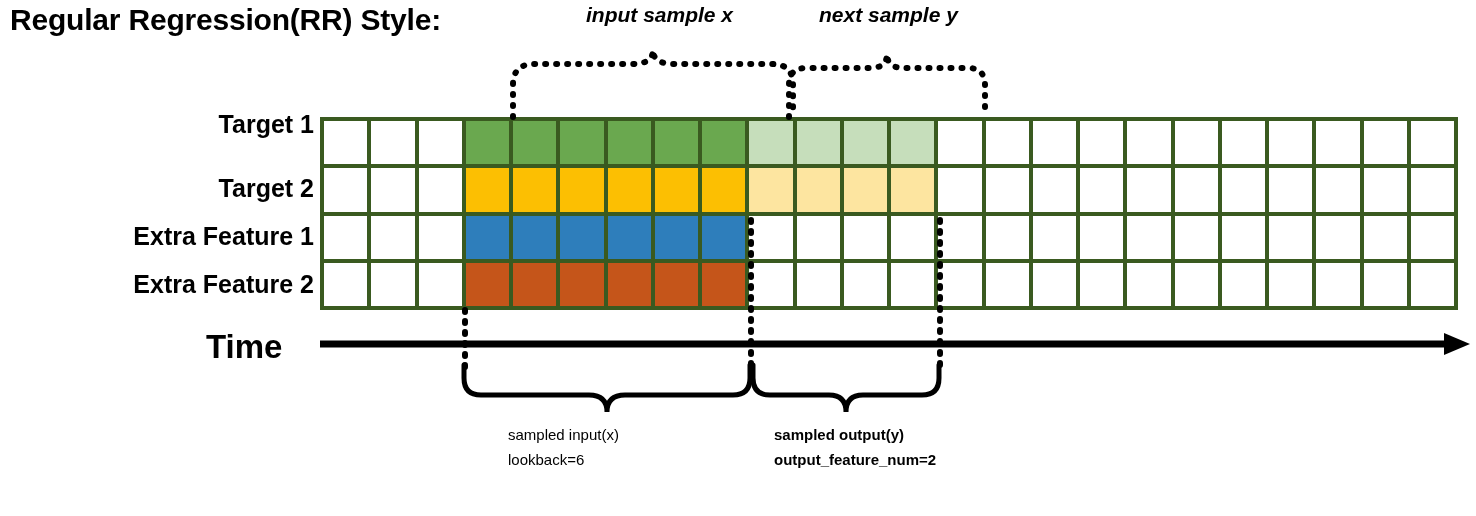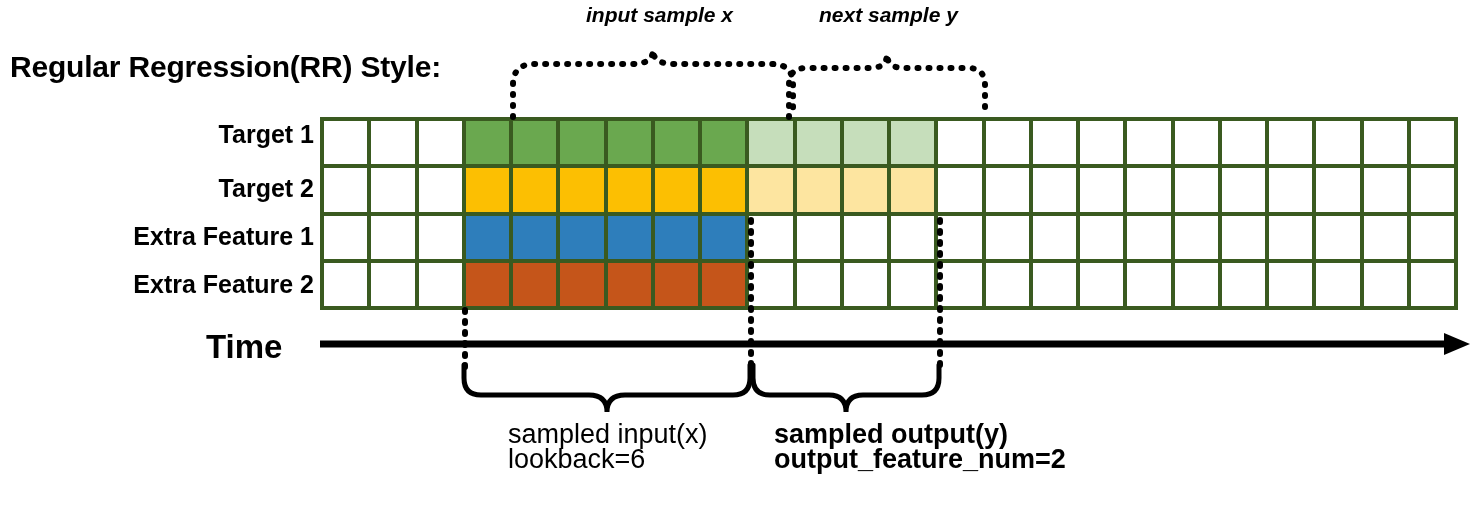--- a/index.html
+++ b/index.html
@@ -18,21 +18,20 @@
   
   #diagram-title {
     position: absolute;
     left: 10px;
     top: 3px;
     font-size: 30px;
     font-weight: bold;
     color: #000000;
     white-space: nowrap;
     letter-spacing: -0.2px;
-    margin-top: 47px;
   }
 
   
   .row-label {
     position: absolute;
     right: 1162px;       
     width: 300px;
     text-align: right;
     font-size: 25px;
     font-weight: bold;
@@ -96,34 +95,34 @@
     font-weight: bold;
     color: #000000;
     white-space: nowrap;
   }
   #label-next-sample-x { left: 586px; top: 3px; }
   #label-next-sample-y { left: 819px; top: 3px; }
 
   
   .caption {
     position: absolute;
-    font-size: 27px;
+    font-size: 15px;
     color: #000000;
     line-height: 25px;
     white-space: nowrap;
   }
   #caption-input  { left: 508px; top: 422px; }
   #caption-output { left: 774px; top: 422px; font-weight: bold; }
 </style>
 </head>
 <body>
 
 <div id="diagram-title">Regular Regression(RR) Style:</div>
 
-<div class="row-label" style="top:120px;">Target 1</div>
+<div class="row-label" style="top:110px;">Target 1</div>
 <div class="row-label" style="top:174px;">Target 2</div>
 <div class="row-label" style="top:222px;">Extra Feature 1</div>
 <div class="row-label" style="top:270px;">Extra Feature 2</div>
 
 <div id="grid">
     <div class="cell"></div>
     <div class="cell"></div>
     <div class="cell"></div>
     <div class="cell c-green"></div>
     <div class="cell c-green"></div>

